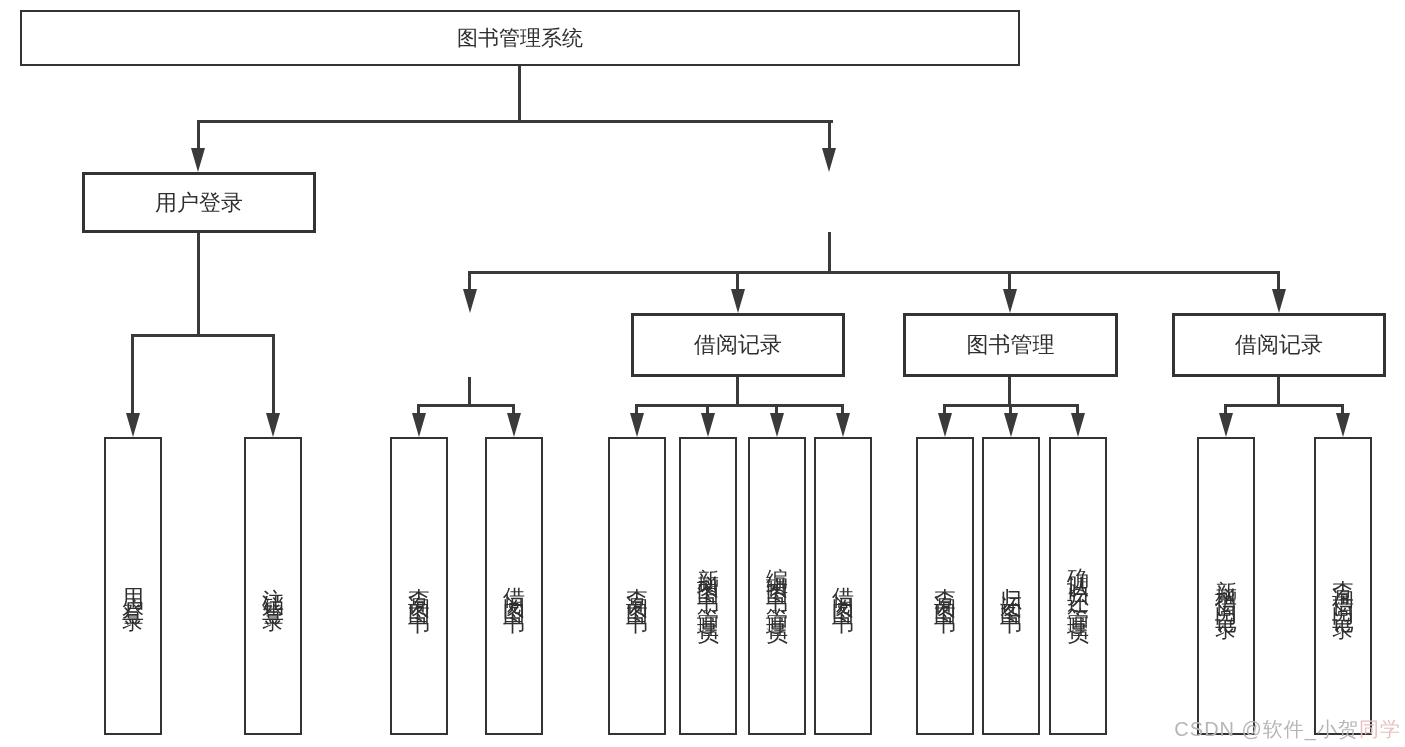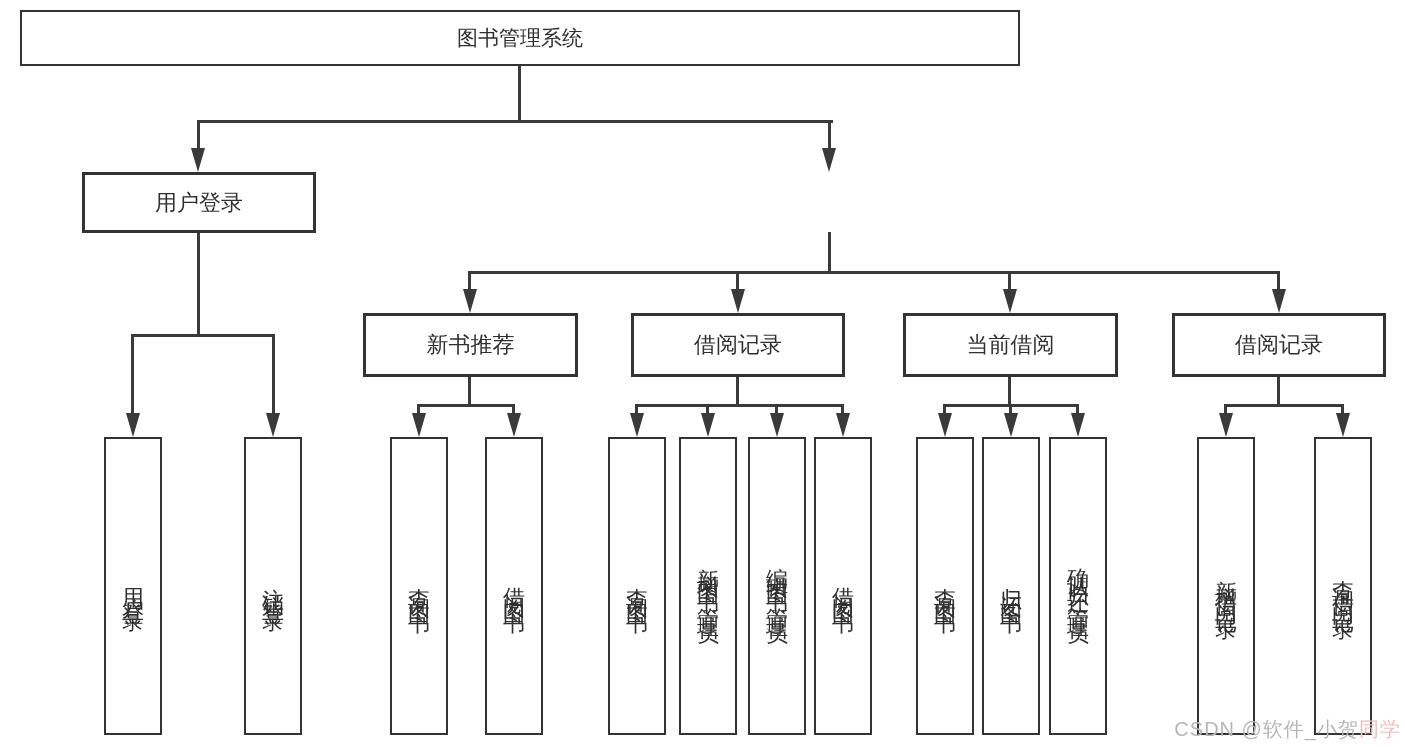--- a/index.html
+++ b/index.html
@@ -120,28 +120,25 @@
   <div class="arrow" style="left:1336px;top:413px"></div>
 
   <div class="box lv1" style="left:20px;top:10px;width:1000px;height:56px">
     <span>图书管理系统</span>
   </div>
 
   <div class="box lv2" style="left:82px;top:172px;width:234px;height:61px">
     <span>用户登录</span>
   </div>
 
-  <div class="box lv3" style="left:363px;top:313px;width:215px;height:64px">
-    <span>新书推荐</span>
-  </div>
   <div class="box lv3" style="left:631px;top:313px;width:214px;height:64px">
     <span>借阅记录</span>
   </div>
   <div class="box lv3" style="left:903px;top:313px;width:215px;height:64px">
-    <span>当前借阅</span>
+    <span>图书管理</span>
   </div>
   <div class="box lv3" style="left:1172px;top:313px;width:214px;height:64px">
     <span>借阅记录</span>
   </div>
 
   <div class="box leaf" style="left:104px;top:437px;width:58px;height:298px">
     <span class="vtext">用户登录</span>
   </div>
   <div class="box leaf" style="left:244px;top:437px;width:58px;height:298px">
     <span class="vtext">注销登录</span>

